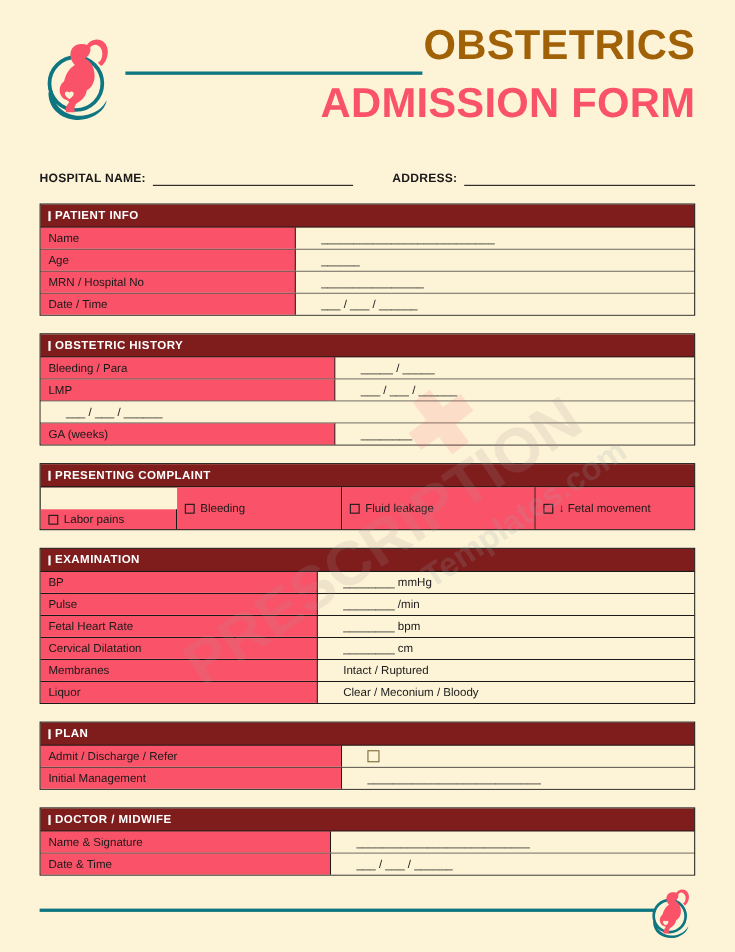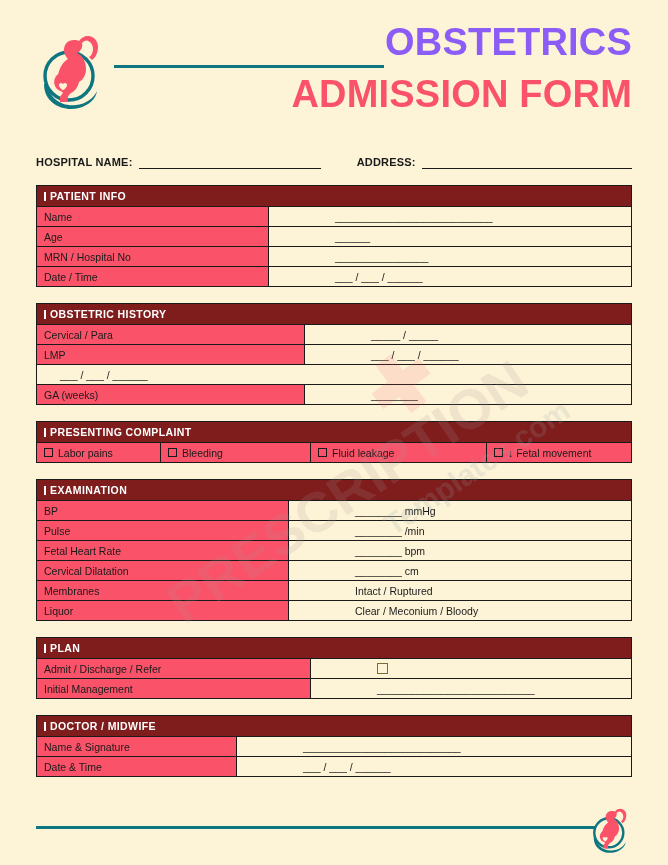--- a/index.html
+++ b/index.html
@@ -51,21 +51,21 @@
     position: absolute;
     right: 0;
     top: 2px;
     text-align: right;
     line-height: 0.96;
   }
   .title-line1 {
     font-size: 38px;
     font-weight: bold;
     letter-spacing: 0.2px;
-    color: #8b5cf6;
+    color: #a16207;
     font-family: "Liberation Sans", sans-serif;
     white-space: nowrap;
   }
   .title-line2 {
     font-size: 38px;
     font-weight: bold;
     letter-spacing: 0.2px;
     color: #fa5268;
     white-space: nowrap;
     margin-top: 16px;
@@ -114,21 +114,20 @@
     width: 2px;
     height: 9px;
     background: #ffffff;
     margin-right: 4px;
   }
 
   .row {
     display: flex;
     border-bottom: 1.4px solid #1a1a1a;
     min-height: 19px;
-    gap: 43px;
   }
   .row:last-child { border-bottom: none; }
 
   .cell-label {
     background: #fa5268;
     color: #1a1a1a;
     font-size: 10.5px;
     padding: 3px 0 3px 7px;
     border-right: 1.4px solid #1a1a1a;
     box-sizing: border-box;
@@ -143,39 +142,39 @@
     display: flex;
     align-items: center;
     box-sizing: border-box;
   }
 
   
   .w-patient  .cell-label { width: 232px; }
   .w-obst     .cell-label { width: 268px; }
   .w-exam     .cell-label { width: 252px; }
   .w-plan     .cell-label { width: 274px; }
-  .w-doc      .cell-label { width: 200px; }
+  .w-doc      .cell-label { width: 264px; }
 
   
   .check-row {
     display: flex;
     min-height: 19px;
   }
   .check-cell {
     background: #fa5268;
     font-size: 10.5px;
     padding: 3px 6px 3px 7px;
     border-right: 1.4px solid #1a1a1a;
     box-sizing: border-box;
     display: flex;
     align-items: center;
     white-space: nowrap;
   }
   .check-cell:last-child { border-right: none; flex: 1; align-items: center; }
-  .cc-1 { width: 124px; }
+  .cc-1 { width: 124px; margin-top: 20px; }
   .cc-2 { width: 150px; }
   .cc-3 { width: 176px; }
 
   .box {
     display: inline-block;
     width: 7px;
     height: 7px;
     border: 1.2px solid #1a1a1a;
     background: transparent;
     margin-right: 5px;
@@ -331,21 +330,21 @@
       <div class="cell-value">___ / ___ / ______</div>
     </div>
   </div>
 
   <div class="section w-obst">
     <div class="sec-head">
       <span class="bar"></span>
       <span>OBSTETRIC HISTORY</span>
     </div>
     <div class="row">
-      <div class="cell-label">Cervical / Para</div>
+      <div class="cell-label">Bleeding / Para</div>
       <div class="cell-value">_____ / _____</div>
     </div>
     <div class="row">
       <div class="cell-label">LMP</div>
       <div class="cell-value">___ / ___ / ______</div>
     </div>
     <div class="row">
       <div class="cell-value">___ / ___ / ______</div>
     </div>
     <div class="row">

